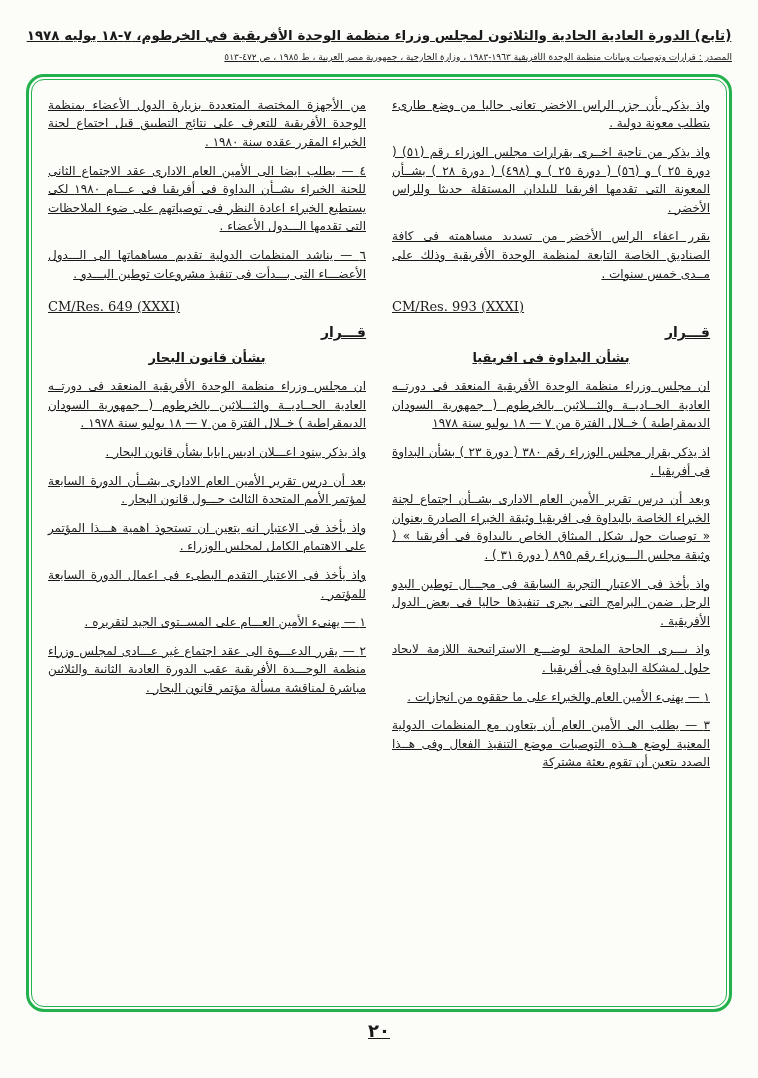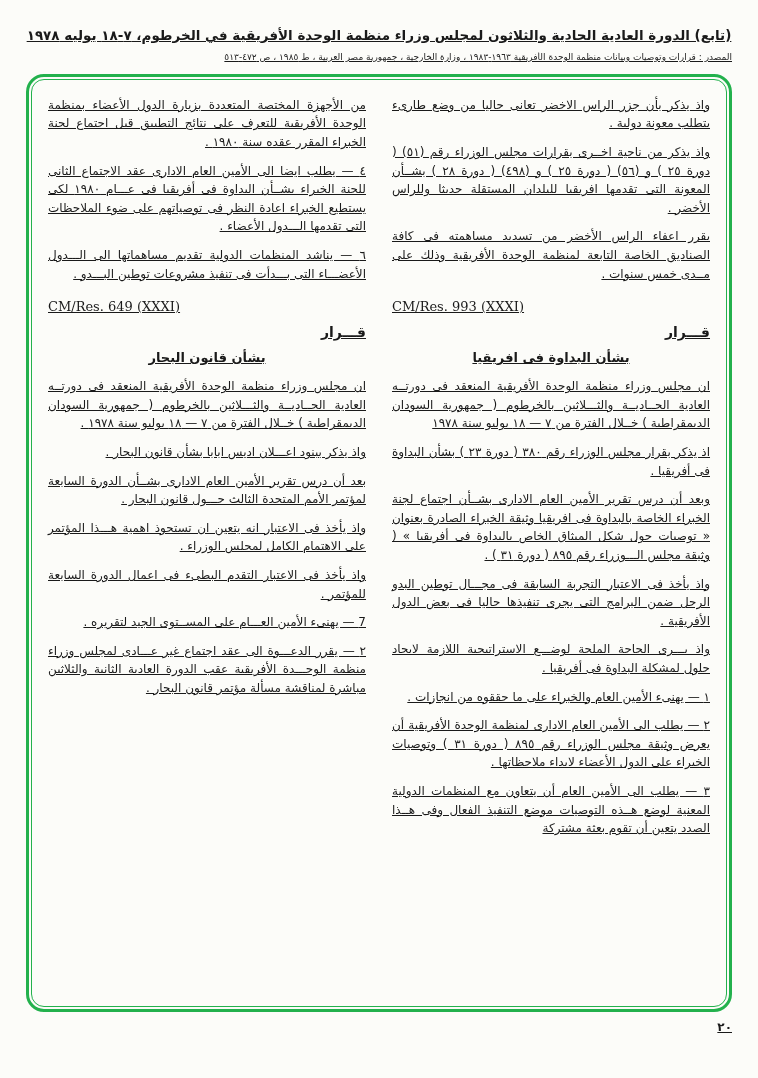--- a/index.html
+++ b/index.html
@@ -76,22 +76,22 @@
   .heading-sub {
     margin: 0 0 12px 0;
     font-size: 13px;
     font-weight: bold;
     text-align: center;
   }
 
   
   .page-number {
     margin-top: 8px;
-    text-align: right;
-    font-size: 12px;
+    text-align: center;
+    font-size: 18px;
     font-weight: bold;
   }
 </style>
 </head>
 <body>
 
 <div class="page">
 
   <header class="doc-header">
     <h1 class="doc-title">(تابع) الدورة العادية الحادية والثلاثون لمجلس وزراء منظمة الوحدة الأفريقية في الخرطوم، ٧-١٨ يوليه ١٩٧٨</h1>
@@ -108,37 +108,36 @@
           <p class="para">يقرر اعفاء الراس الأخضر من تسديد مساهمته فى كافة الصناديق الخاصة التابعة لمنظمة الوحدة الأفريقية وذلك على مــدى خمس سنوات .</p>
           <p class="res-ref">CM/Res. 993 (XXXI)</p>
           <h2 class="heading-main">قـــرار</h2>
           <h3 class="heading-sub">بشأن البداوة فى افريقيا</h3>
           <p class="para">ان مجلس وزراء منظمة الوحدة الأفريقية المنعقد فى دورتــه العادية الحــاديــة والثـــلاثين بالخرطوم ( جمهورية السودان الديمقراطية ) خــلال الفترة من ٧ — ١٨ يوليو سنة ١٩٧٨</p>
           <p class="para">اذ يذكر بقرار مجلس الوزراء رقم ٣٨٠ ( دورة ٢٣ ) بشأن البداوة فى أفريقيا .</p>
           <p class="para">وبعد أن درس تقرير الأمين العام الادارى بشــأن اجتماع لجنة الخبراء الخاصة بالبداوة فى افريقيا وثيقة الخبراء الصادرة بعنوان « توصيات حول شكل الميثاق الخاص بالبداوة فى أفريقيا » ( وثيقة مجلس الـــوزراء رقم ٨٩٥ ( دورة ٣١ ) .</p>
           <p class="para">واذ يأخذ فى الاعتبار التجربة السابقة فى مجـــال توطين البدو الرحل ضمن البرامج التى يجرى تنفيذها حاليا فى بعض الدول الأفريقية .</p>
           <p class="para">واذ يـــرى الحاجة الملحة لوضـــع الاستراتيجية اللازمة لايجاد حلول لمشكلة البداوة فى أفريقيا .</p>
           <p class="para">١ — يهنىء الأمين العام والخبراء على ما حققوه من انجازات .</p>
-          <p class="para">٢ — يطلب الى الأمين العام الادارى لمنظمة الوحدة الأفريقية أن يعرض وثيقة مجلس الوزراء رقم ٨٩٥ ( دورة ٣١ ) وتوصيات الخبراء على الدول الأعضاء لابداء ملاحظاتها .</p>
           <p class="para">٣ — يطلب الى الأمين العام أن يتعاون مع المنظمات الدولية المعنية لوضع هــذه التوصيات موضع التنفيذ الفعال وفى هــذا الصدد يتعين أن تقوم بعثة مشتركة</p>
         </section>
 
         <section class="col">
           <p class="para">من الأجهزة المختصة المتعددة بزيارة الدول الأعضاء بمنظمة الوحدة الأفريقية للتعرف على نتائج التطبيق قبل اجتماع لجنة الخبراء المقرر عقده سنة ١٩٨٠ .</p>
           <p class="para">٤ — يطلب ايضا الى الأمين العام الادارى عقد الاجتماع الثانى للجنة الخبراء بشــأن البداوة فى أفريقيا فى عـــام ١٩٨٠ لكى يستطيع الخبراء اعادة النظر فى توصياتهم على ضوء الملاحظات التى تقدمها الـــدول الأعضاء .</p>
           <p class="para">٦ — يناشد المنظمات الدولية تقديم مساهماتها الى الـــدول الأعضـــاء التى بـــدأت فى تنفيذ مشروعات توطين البـــدو .</p>
           <p class="res-ref">CM/Res. 649 (XXXI)</p>
           <h2 class="heading-main">قـــرار</h2>
           <h3 class="heading-sub">بشأن قانون البحار</h3>
           <p class="para">ان مجلس وزراء منظمة الوحدة الأفريقية المنعقد فى دورتــه العادية الحــاديــة والثـــلاثين بالخرطوم ( جمهورية السودان الديمقراطية ) خــلال الفترة من ٧ — ١٨ يوليو سنة ١٩٧٨ .</p>
           <p class="para">واذ يذكر ببنود اعـــلان اديس ابابا بشأن قانون البحار .</p>
           <p class="para">بعد أن درس تقرير الأمين العام الادارى بشــأن الدورة السابعة لمؤتمر الأمم المتحدة الثالث حـــول قانون البحار .</p>
           <p class="para">واذ يأخذ فى الاعتبار انه يتعين ان تستحوذ اهمية هـــذا المؤتمر على الاهتمام الكامل لمجلس الوزراء .</p>
           <p class="para">واذ يأخذ فى الاعتبار التقدم البطىء فى اعمال الدورة السابعة للمؤتمر .</p>
-          <p class="para">7 — يهنىء الأمين العـــام على المســتوى الجيد لتقريره .</p>
+          <p class="para">١ — يهنىء الأمين العـــام على المســتوى الجيد لتقريره .</p>
           <p class="para">٢ — يقرر الدعـــوة الى عقد اجتماع غير عـــادى لمجلس وزراء منظمة الوحـــدة الأفريقية عقب الدورة العادية الثانية والثلاثين مباشرة لمناقشة مسألة مؤتمر قانون البحار .</p>
         </section>
 
       </div>
     </div>
   </div>
 
   <div class="page-number">٢٠</div>
 
 </div>

